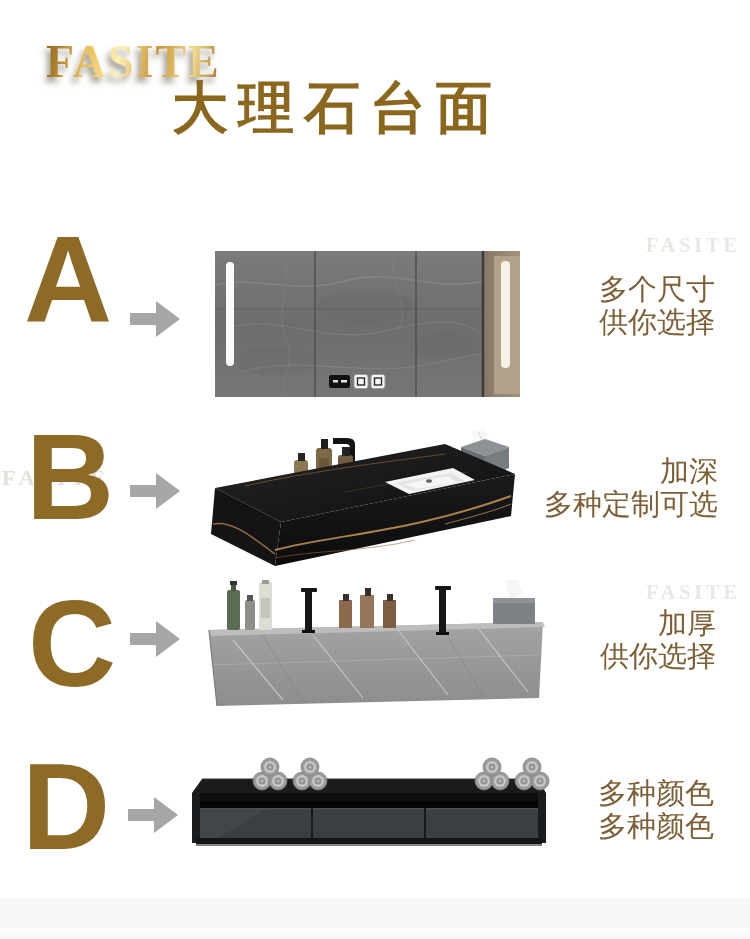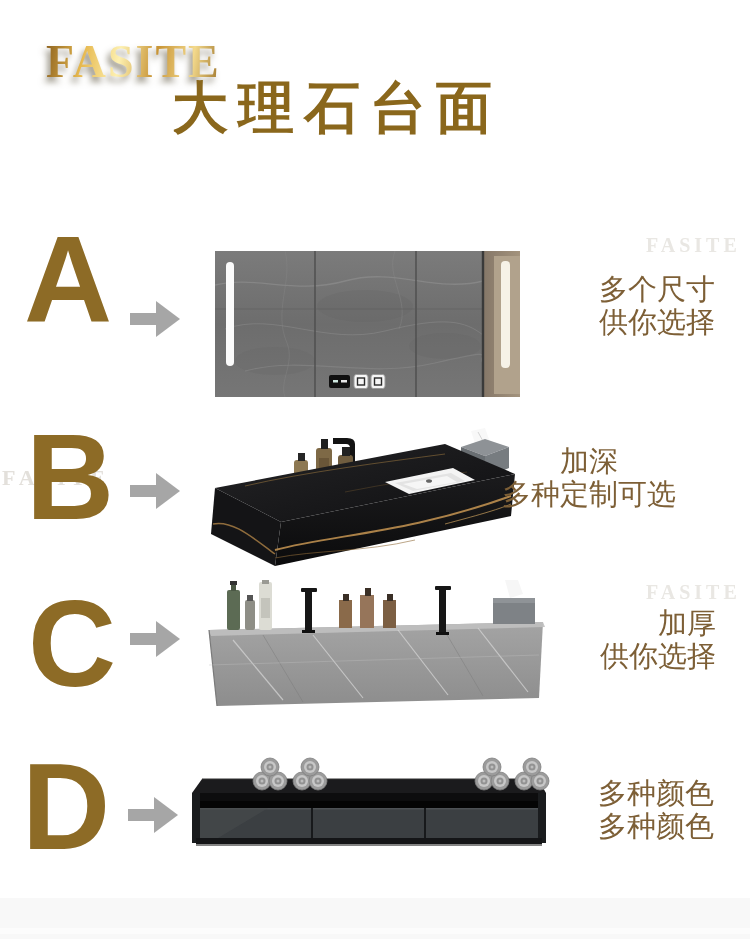--- a/index.html
+++ b/index.html
@@ -158,21 +158,21 @@
       <path d="M240,96 C270,88 292,82 306,76" stroke="#caa05c" stroke-width="1" fill="none" opacity="0.7"></path>
       <path d="M8,96 C28,92 48,110 70,126" stroke="#b8894a" stroke-width="1.5" fill="none" opacity="0.75"></path>
 
       <g>
         <polygon points="180,54 248,40 270,52 204,66" fill="#f4f4f4"></polygon>
         <polygon points="190,55 246,45 260,53 208,63" fill="#e3e3e3"></polygon>
         <polygon points="198,56 242,48 252,54 212,61" fill="#f6f6f6"></polygon>
         <ellipse cx="224" cy="53" rx="3" ry="1.8" fill="#666666"></ellipse>
       </g>
     </svg>
-    <div class="desc right" style="left:460px;top:30px;width:258px;text-align:center;">
+    <div class="desc right" style="left:460px;top:40px;width:258px;">
       <div>加深</div>
       <div>多种定制可选</div>
     </div>
   </section>
 
   <section class="row row-c">
     <div class="wm" style="left:646px;top:6px;">FASITE</div>
     <div class="opt-letter" style="left:28px;top:8px;">C</div>
     <div class="arrow" style="left:130px;top:46px;">
       <div class="shaft"></div>

